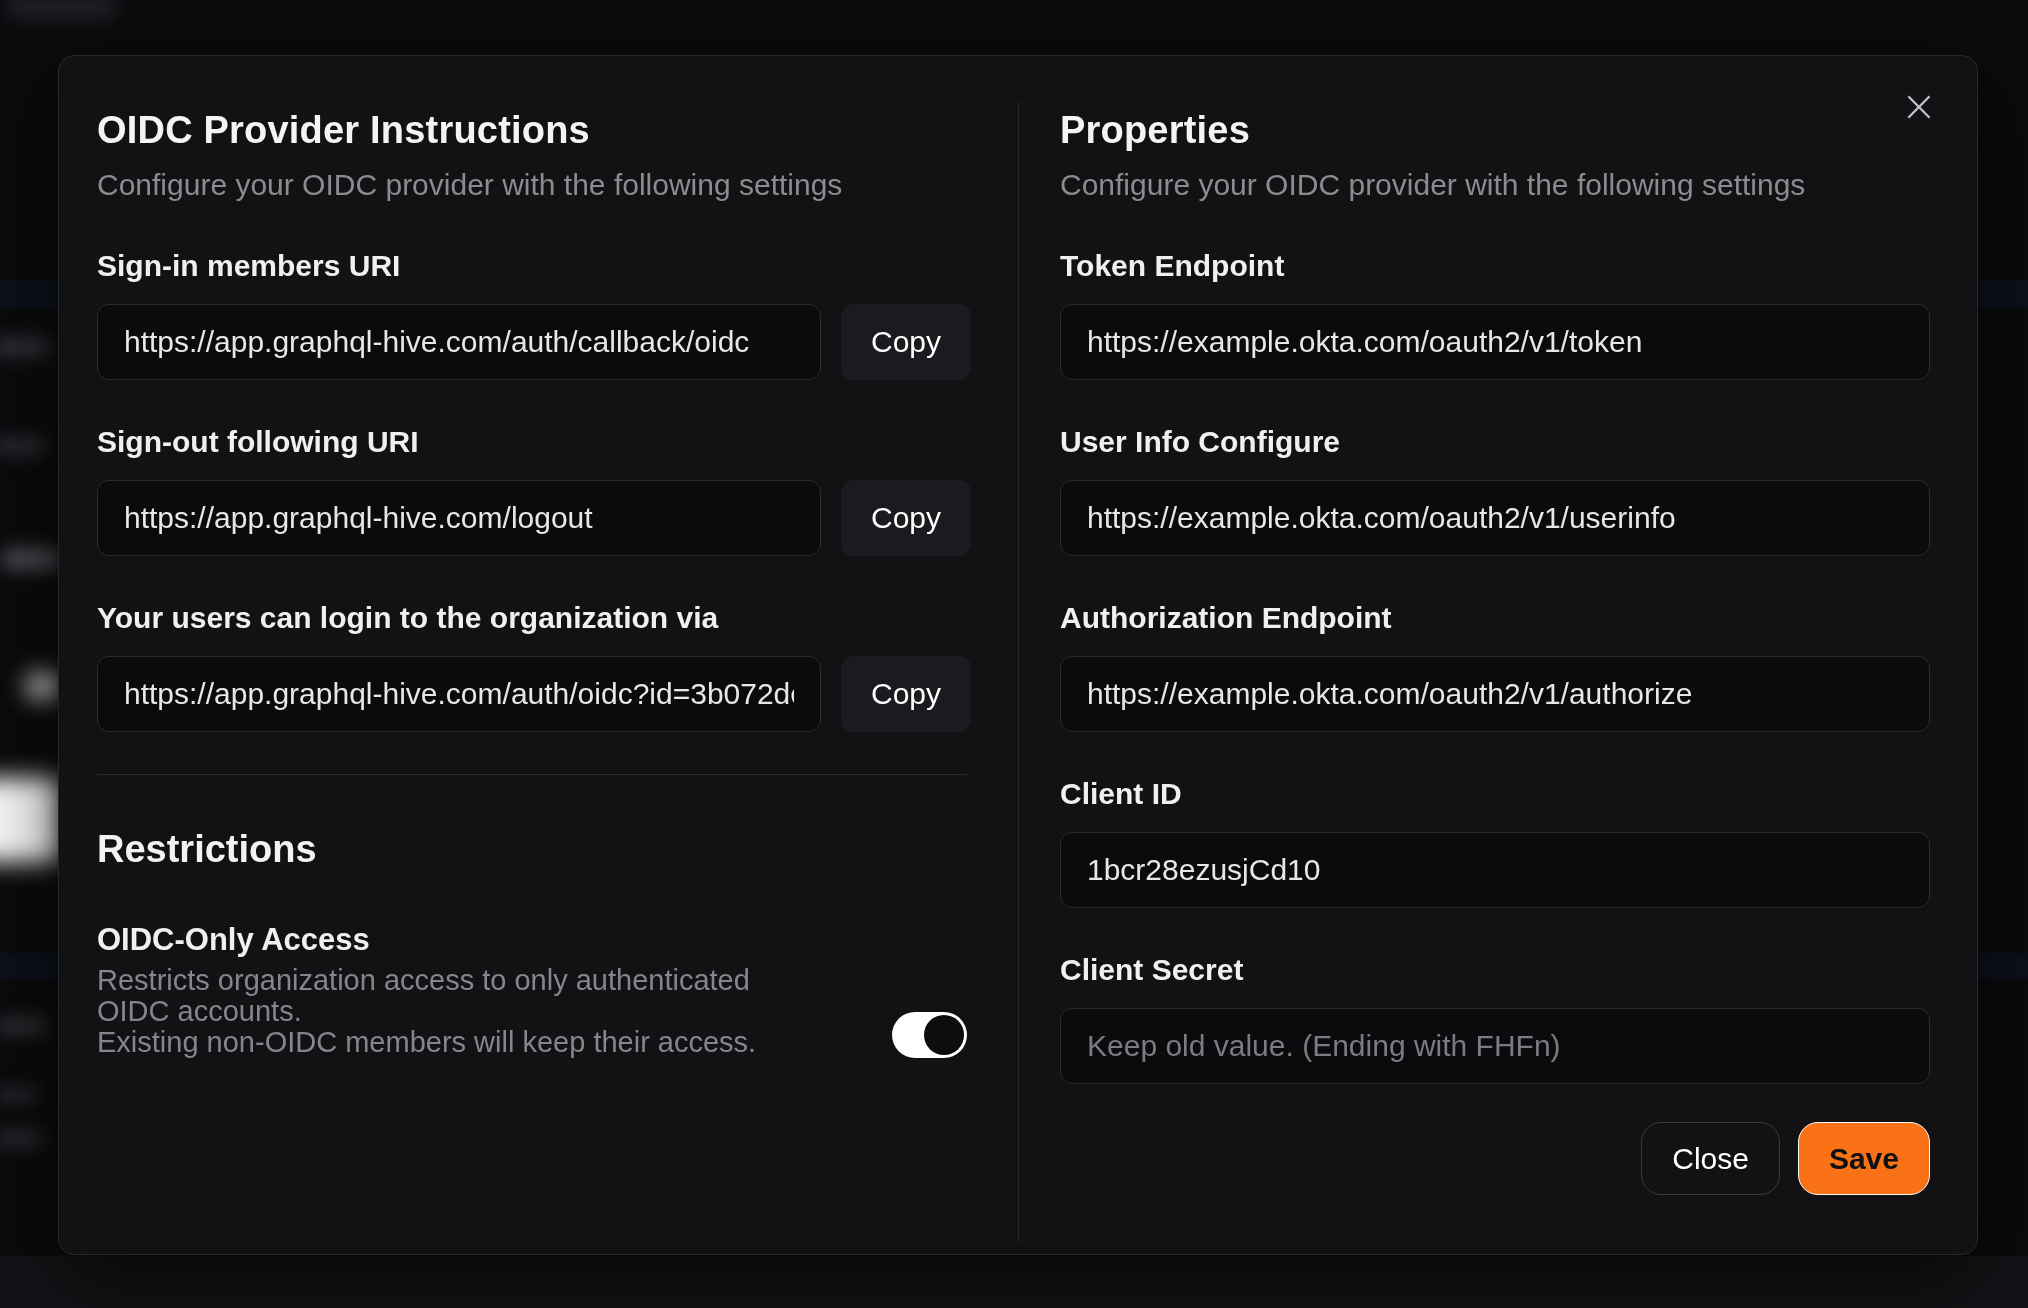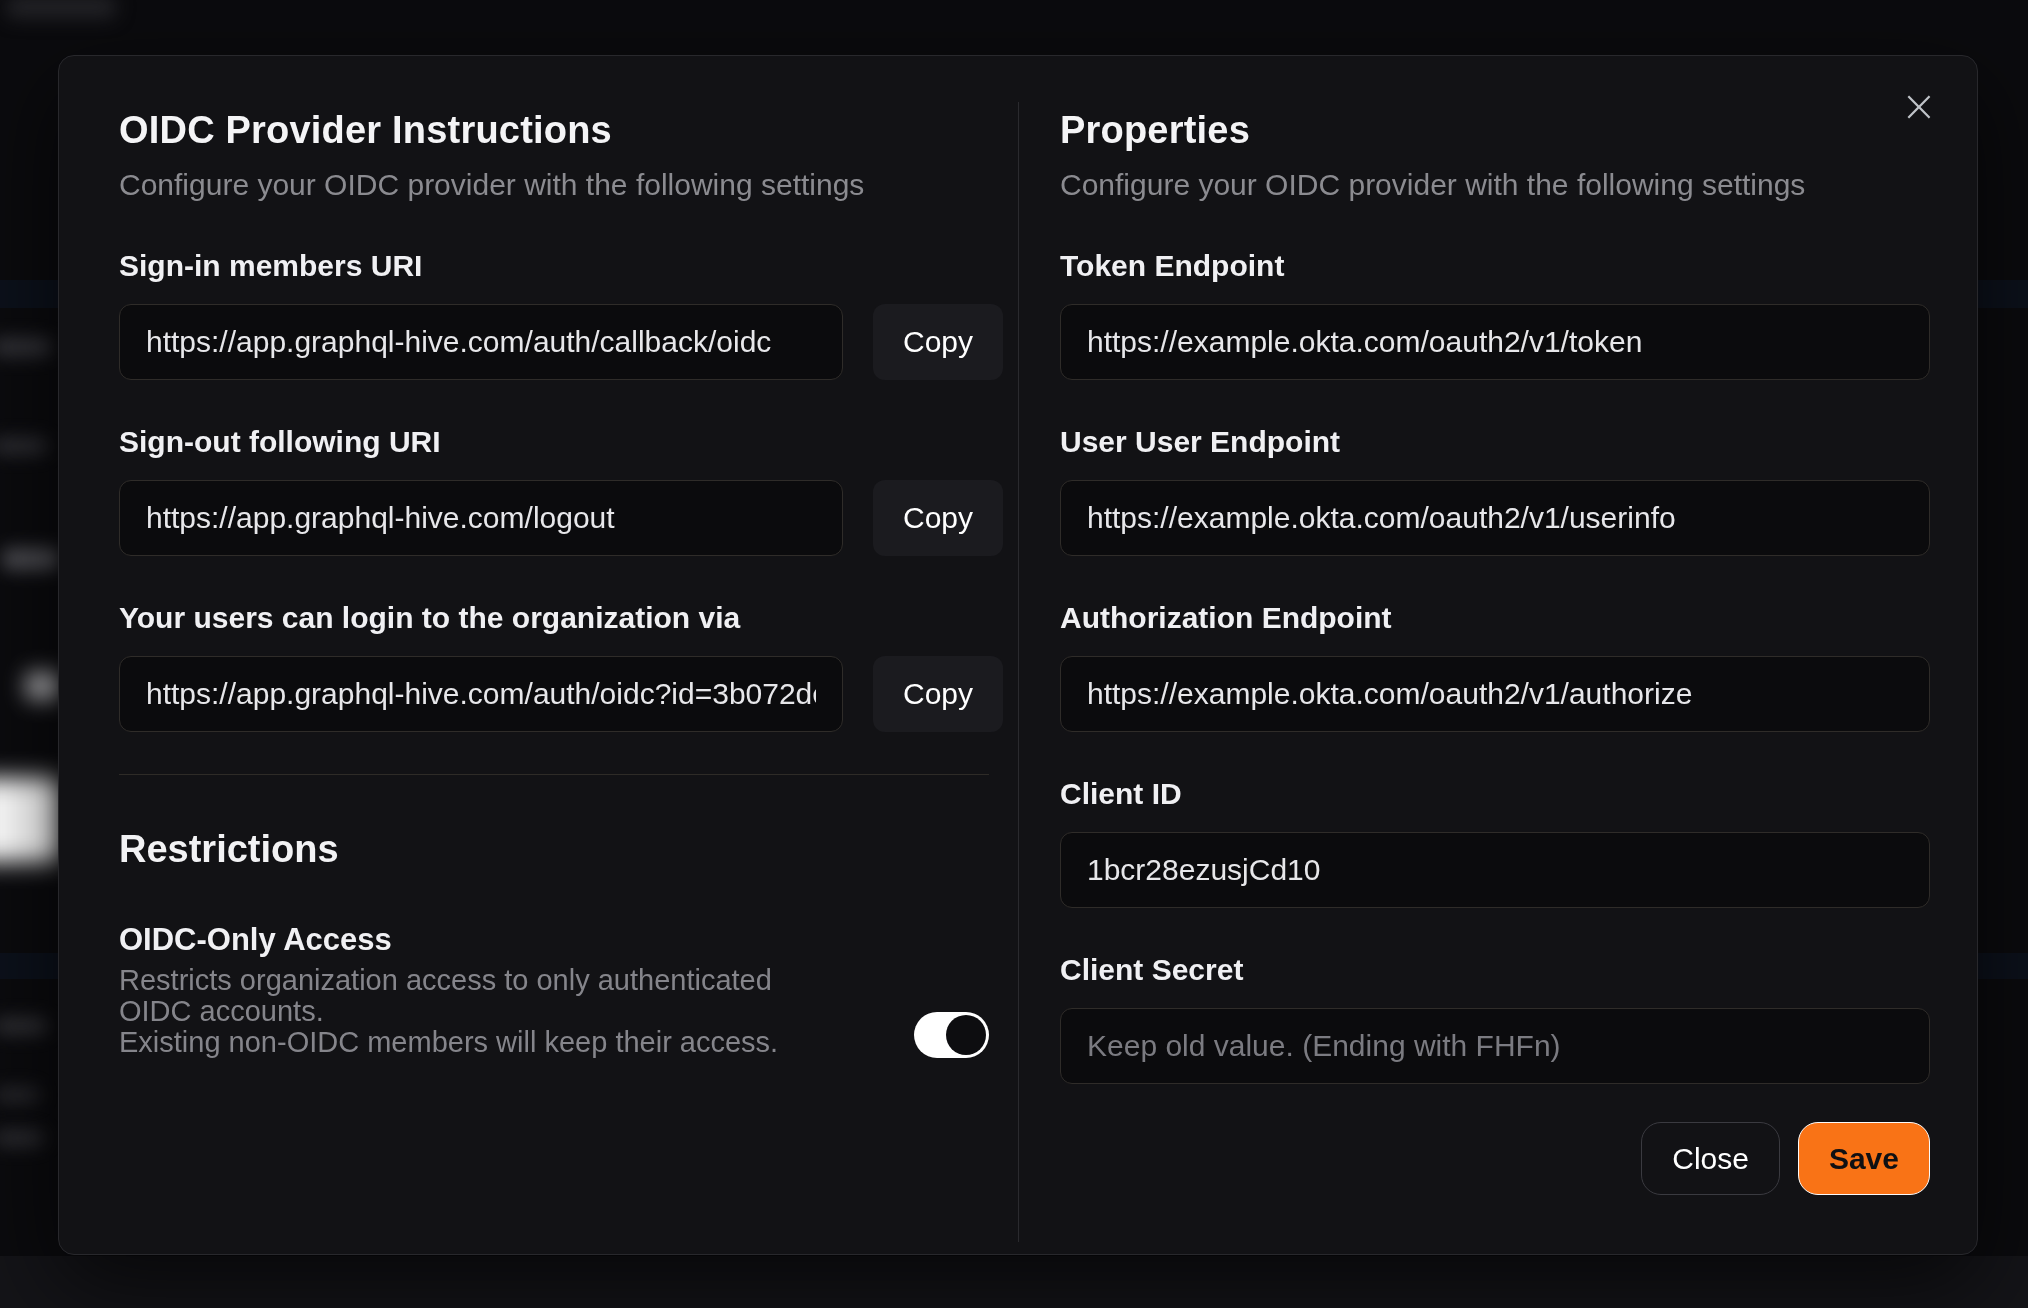--- a/index.html
+++ b/index.html
@@ -35,29 +35,29 @@
   .v-divider { position:absolute; left:959px; top:46px; width:1px; height:1140px; background:#2a2a2e; }
 
   .close-x {
     position:absolute; top:26px; right:34px; width:48px; height:48px;
     display:flex; align-items:center; justify-content:center;
     color:#bfc3c8; font-size:44px; font-weight:300; line-height:1; cursor:pointer;
     font-family:"DejaVu Sans", sans-serif;
   }
 
   .col { position:absolute; top:50px; width:870px; }
-  .col-left  { left:60px; }
+  .col-left  { left:38px; }
   .col-right { left:1001px; }
 
   .sec-title { font-size:38px; font-weight:700; color:#f4f4f6; line-height:48px; letter-spacing:.2px; }
   .sec-sub   { margin-top:12px; font-size:30px; color:#8b8b90; line-height:38px; }
 
   .field { margin-top:44px; }
   .field-label { font-size:30px; font-weight:700; color:#f0f0f3; line-height:36px; margin-bottom:20px; }
-  .field-row { display:flex; align-items:stretch; gap:30px; }
+  .field-row { display:flex; align-items:stretch; gap:20px; }
 
   .text-input {
     height:76px; width:100%; background:#0b0b0d;
     border:1px solid #2f2c29; border-radius:12px;
     padding:0 26px; font-size:30px; color:#e7e7ea;
     font-family:"Liberation Sans", sans-serif;
     outline:none; white-space:nowrap; overflow:hidden; text-overflow:clip;
   }
   .text-input::placeholder { color:#7b7b81; opacity:1; }
   .w-left  { width:724px; flex:none; }
@@ -166,21 +166,21 @@
   <div class="col col-right">
     <div class="sec-title">Properties</div>
     <div class="sec-sub">Configure your OIDC provider with the following settings</div>
 
     <div class="field">
       <div class="field-label">Token Endpoint</div>
       <input class="text-input" type="text" value="https://example.okta.com/oauth2/v1/token" style="">
     </div>
 
     <div class="field">
-      <div class="field-label">User User Endpoint</div>
+      <div class="field-label">User Info Configure</div>
       <input class="text-input" type="text" value="https://example.okta.com/oauth2/v1/userinfo" style="">
     </div>
 
     <div class="field">
       <div class="field-label">Authorization Endpoint</div>
       <input class="text-input" type="text" value="https://example.okta.com/oauth2/v1/authorize" style="">
     </div>
 
     <div class="field">
       <div class="field-label">Client ID</div>

